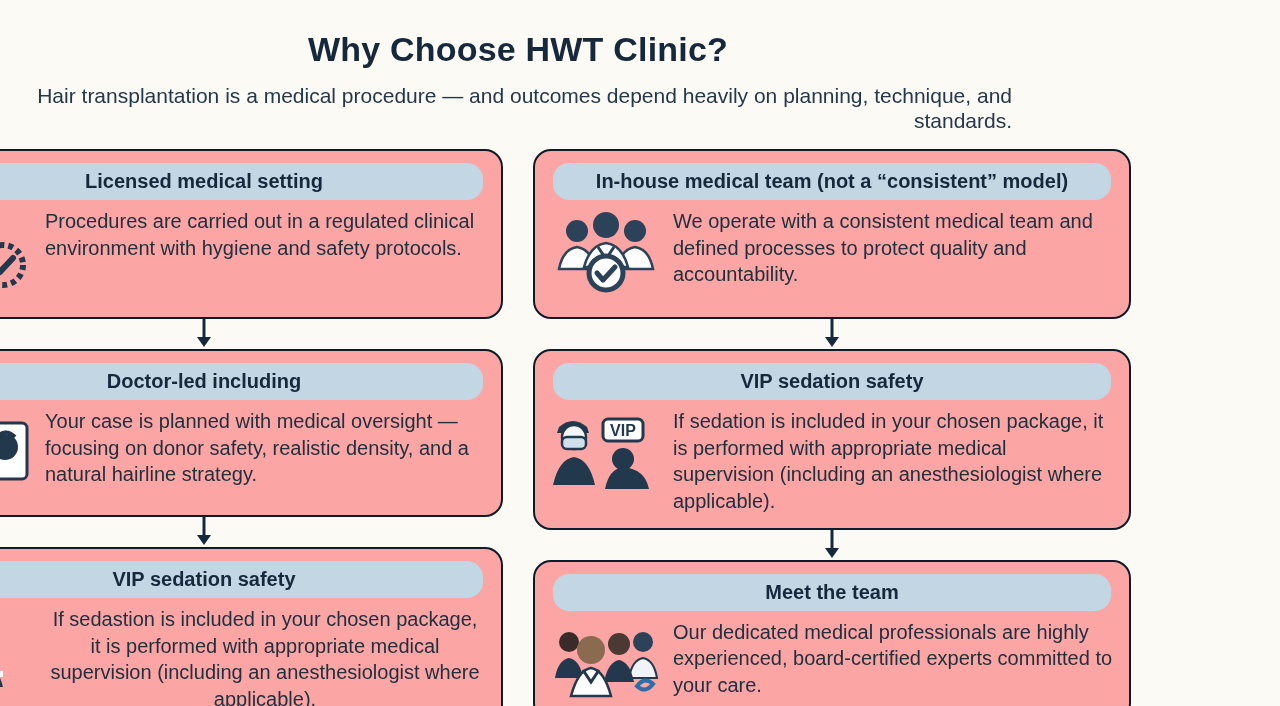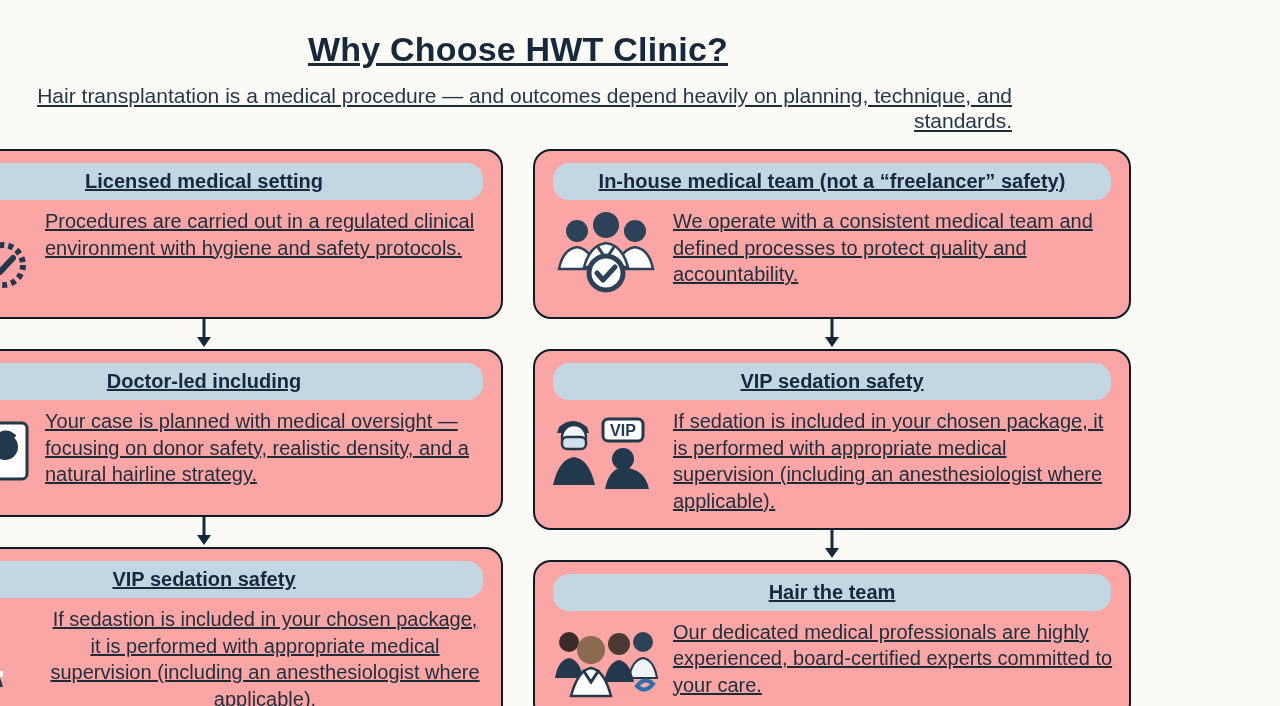--- a/index.html
+++ b/index.html
@@ -13,21 +13,20 @@
     font-family: "Liberation Sans", sans-serif;
     color: #1c2b3a;
     overflow: hidden;
   }
   .page {
     position: relative;
     width: 1036px;
     height: 706px;
     box-sizing: border-box;
     padding: 22px 24px 10px 24px;
-    text-decoration: underline;
   }
   .title {
     text-align: center;
     font-size: 34px;
     font-weight: bold;
     color: #16283c;
     letter-spacing: 0.2px;
     margin: 8px 0 14px 0;
   }
   .subtitle {
@@ -186,21 +185,21 @@
           </div>
           <div class="card-text center">If sedastion is included in your chosen package, it is performed with appropriate medical supervision (including an anesthesiologist where applicable).</div>
         </div>
       </div>
 
     </div>
 
     <div class="column cardcol-3">
 
       <div class="card tall-right">
-        <div class="card-header">In-house medical team (not a “freelancer” safety)</div>
+        <div class="card-header">In-house medical team (not a “consistent” model)</div>
         <div class="card-body">
           <div class="card-icon">
             <svg width="112" height="84" viewBox="0 0 112 84">
               <circle cx="26" cy="22" r="11" fill="#2b4258"></circle>
               <path d="M8 60 q4 -20 18 -22 q14 2 18 22 z" fill="#ffffff" stroke="#2b4258" stroke-width="2.5"></path>
               <circle cx="84" cy="22" r="11" fill="#2b4258"></circle>
               <path d="M66 60 q4 -20 18 -22 q14 2 18 22 z" fill="#ffffff" stroke="#2b4258" stroke-width="2.5"></path>
               <circle cx="55" cy="16" r="13" fill="#2b4258"></circle>
               <path d="M33 58 q6 -22 22 -24 q16 2 22 24 z" fill="#ffffff" stroke="#2b4258" stroke-width="2.5"></path>
               <path d="M47 38 l8 12 l8 -12" fill="none" stroke="#2b4258" stroke-width="3"></path>
@@ -239,21 +238,21 @@
       </div>
 
       <div class="arrow">
         <svg width="20" height="30" viewBox="0 0 20 30">
             <line x1="10" y1="0" x2="10" y2="20" stroke="#16283c" stroke-width="3"></line>
             <path d="M3 18 L10 28 L17 18 Z" fill="#16283c"></path>
           </svg>
       </div>
 
       <div class="card">
-        <div class="card-header">Hair the team</div>
+        <div class="card-header">Meet the team</div>
         <div class="card-body">
           <div class="card-icon">
             <svg width="112" height="84" viewBox="0 0 112 84">
               <circle cx="18" cy="22" r="10" fill="#3a2b2b"></circle>
               <path d="M4 58 q3 -18 14 -20 q11 2 14 20 z" fill="#23384d"></path>
               <circle cx="92" cy="22" r="10" fill="#2b4258"></circle>
               <path d="M78 58 q3 -18 14 -20 q11 2 14 20 z" fill="#f0f4f8" stroke="#23384d" stroke-width="2"></path>
               <circle cx="68" cy="24" r="11" fill="#4a3a33"></circle>
               <path d="M53 62 q4 -20 15 -22 q11 2 15 22 z" fill="#23384d"></path>
               <circle cx="40" cy="30" r="14" fill="#8b6a52"></circle>

